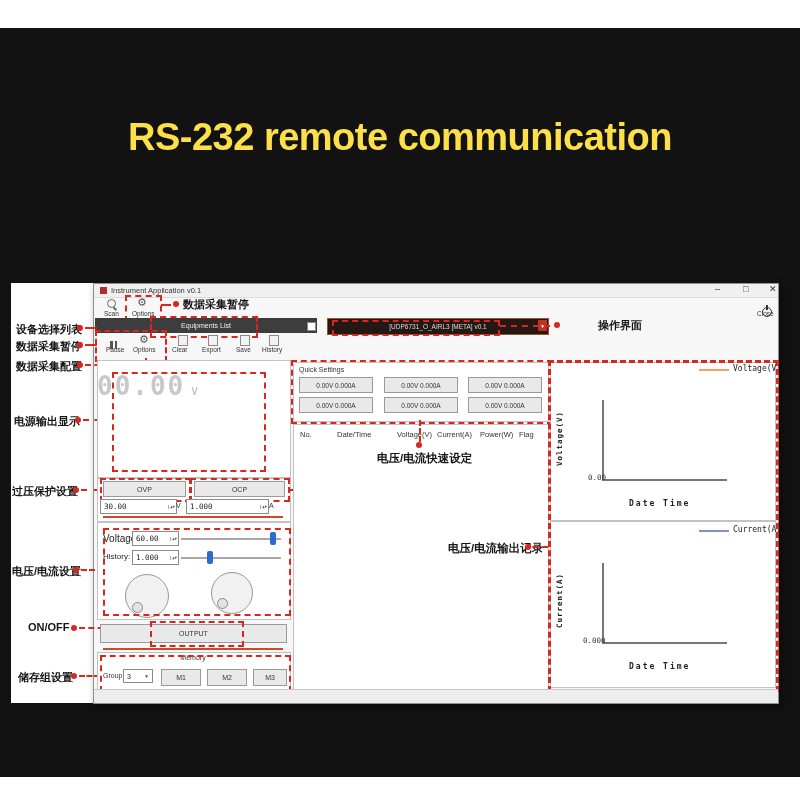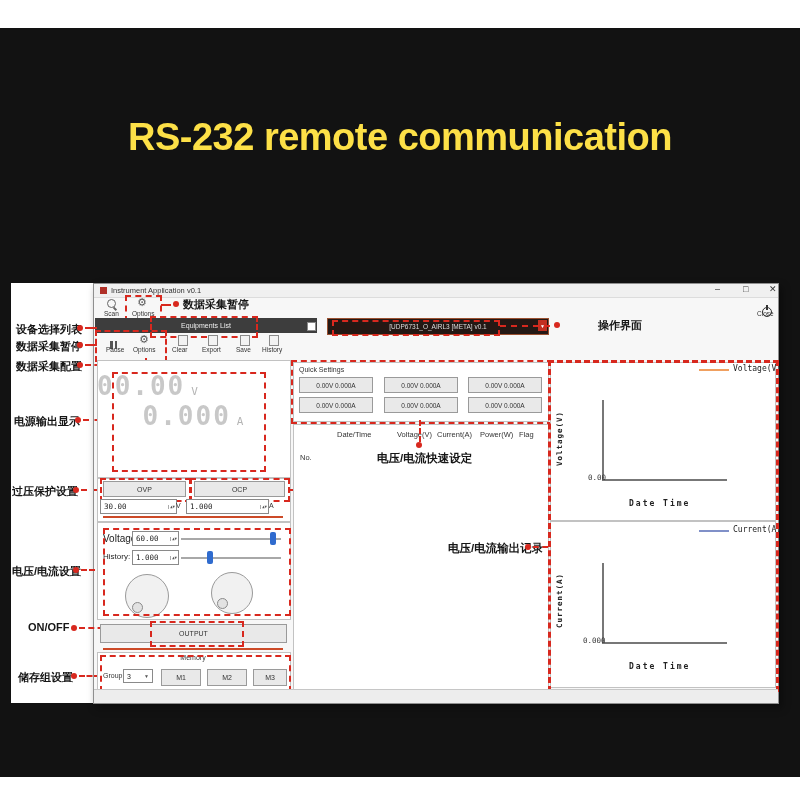--- a/index.html
+++ b/index.html
@@ -143,23 +143,20 @@
     <div class="abs dot" style="left:60px;top:342px;"></div>
     <div class="abs dash" style="left:68px;top:344px;width:71px;"></div>
     <div class="abs cn" style="left:7px;top:387px;">储存组设置</div>
     <div class="abs dot" style="left:60px;top:390px;"></div>
     <div class="abs dash" style="left:68px;top:392px;width:21px;"></div>
 
     <div class="abs panel" style="left:86px;top:77px;width:192px;height:116px;"></div>
     <div class="abs" style="left:86px;top:88px;width:212px;text-align:left;">
       <span class="seg">00.00</span><span class="segu">V</span>
     </div>
-    <div class="abs" style="left:86px;top:118px;width:192px;text-align:center;">
-      <span class="seg">0.000</span><span class="segu">A</span>
-    </div>
     <div class="abs rb" style="left:101px;top:89px;width:150px;height:96px;"></div>
 
     <div class="abs panel" style="left:86px;top:195px;width:192px;height:42px;"></div>
     <div class="abs btn" style="left:92px;top:198px;width:81px;height:14px;">OVP</div>
     <div class="abs btn" style="left:183px;top:198px;width:89px;height:14px;">OCP</div>
     <div class="abs rb" style="left:89px;top:195px;width:87px;height:20px;"></div>
     <div class="abs rb" style="left:179px;top:195px;width:96px;height:20px;"></div>
     <div class="abs spin" style="left:89px;top:216px;width:72px;height:13px;">
       <span>30.00</span>
         <span class="ar">▲▼</span>
@@ -218,21 +215,21 @@
     <div class="abs" style="left:288px;top:83px;font-size:7px;color:#333;">Quick Settings</div>
     <div class="abs btn" style="left:288px;top:94px;width:72px;height:14px;font-size:6.5px;">0.00V 0.000A</div>
     <div class="abs btn" style="left:373px;top:94px;width:72px;height:14px;font-size:6.5px;">0.00V 0.000A</div>
     <div class="abs btn" style="left:457px;top:94px;width:72px;height:14px;font-size:6.5px;">0.00V 0.000A</div>
     <div class="abs btn" style="left:288px;top:114px;width:72px;height:14px;font-size:6.5px;">0.00V 0.000A</div>
     <div class="abs btn" style="left:373px;top:114px;width:72px;height:14px;font-size:6.5px;">0.00V 0.000A</div>
     <div class="abs btn" style="left:457px;top:114px;width:72px;height:14px;font-size:6.5px;">0.00V 0.000A</div>
     <div class="abs rb" style="left:280px;top:77px;width:258px;height:60px;"></div>
 
     <div class="abs panel" style="left:282px;top:141px;width:254px;height:266px;"></div>
-    <div class="abs thead" style="left:289px;top:147px;margin-top:23px;">No.</div>
+    <div class="abs thead" style="left:289px;top:147px;">No.</div>
     <div class="abs thead" style="left:326px;top:147px;">Date/Time</div>
     <div class="abs thead" style="left:386px;top:147px;">Voltage(V)</div>
     <div class="abs thead" style="left:426px;top:147px;">Current(A)</div>
     <div class="abs thead" style="left:469px;top:147px;">Power(W)</div>
     <div class="abs thead" style="left:508px;top:147px;">Flag</div>
     <div class="abs dashv" style="left:408px;top:137px;height:22px;"></div>
     <div class="abs dot" style="left:405px;top:159px;"></div>
     <div class="abs cn" style="left:366px;top:168px;font-size:11.5px;">电压/电流快速设定</div>
     <div class="abs cn" style="left:437px;top:258px;font-size:11.5px;">电压/电流输出记录</div>
     <div class="abs dot" style="left:514px;top:261px;"></div>

